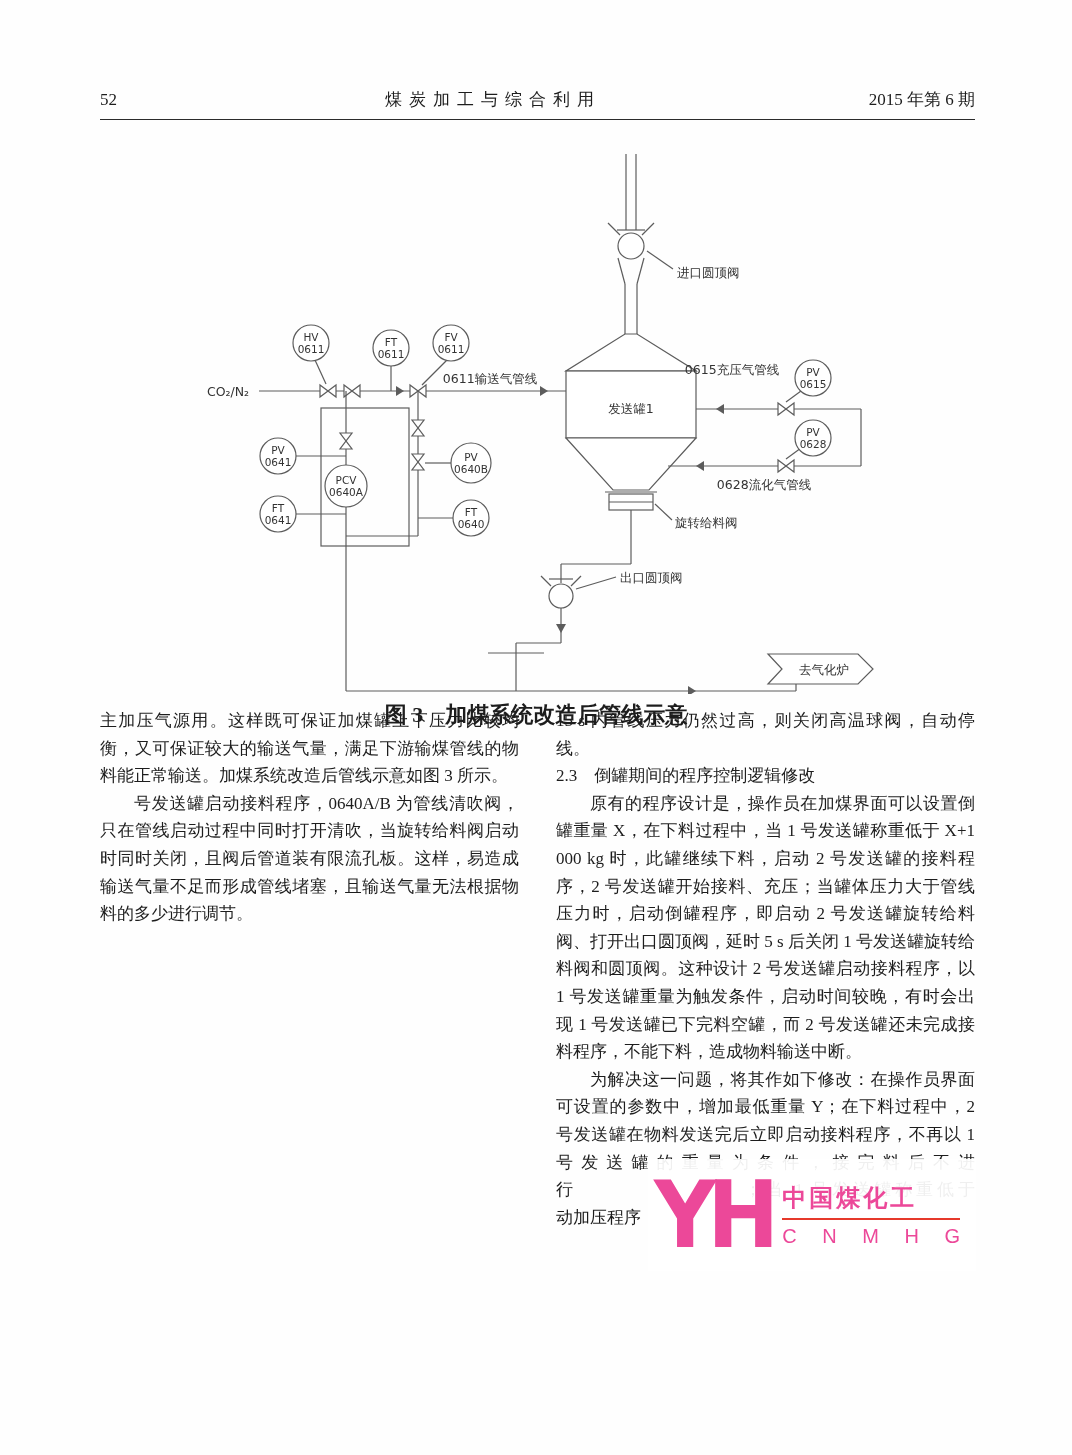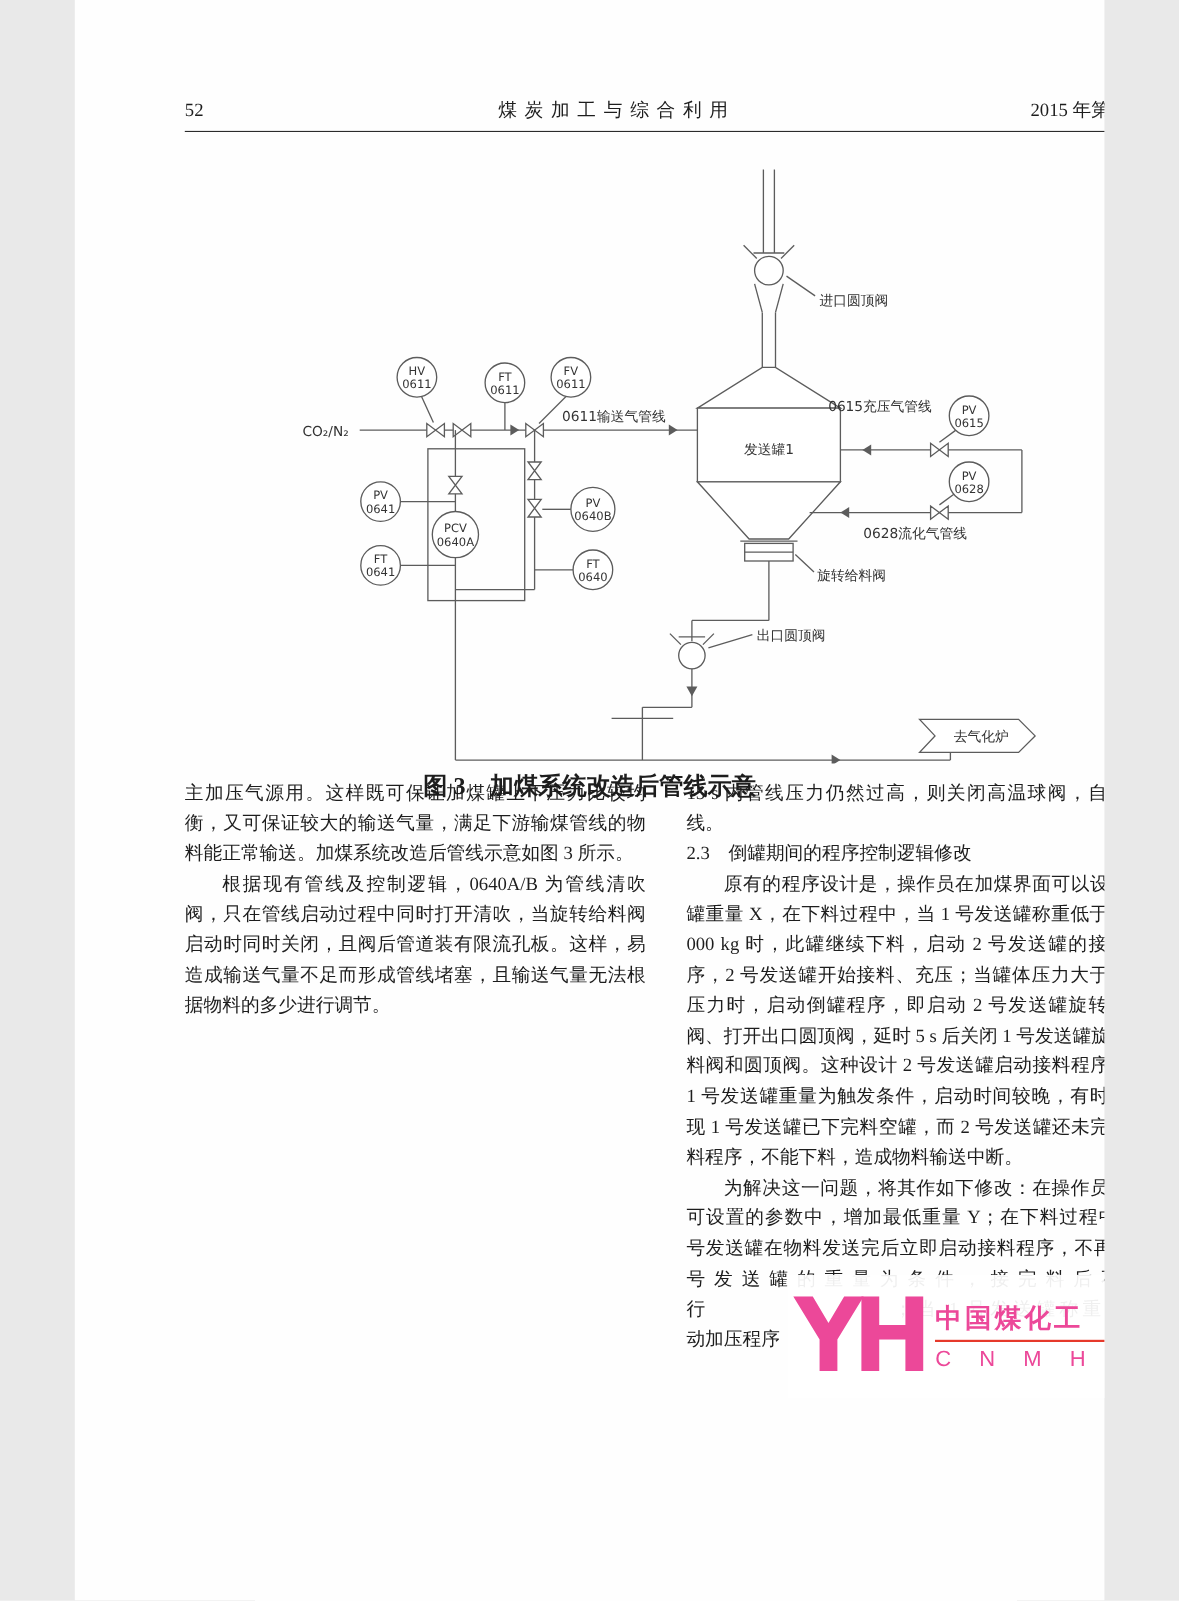--- a/index.html
+++ b/index.html
@@ -1,17 +1,17 @@
 <!DOCTYPE html>
 <html><head>
 <meta charset="utf-8">
 <style>
   *{margin:0;padding:0;box-sizing:border-box}
   html,body{background:#e9e9e9}
-  .page{position:relative;width:936px;height:1455px;margin:0 auto;background:#fefefe;
+  .page{position:relative;width:1072px;height:1455px;margin:0 auto;background:#fefefe;
         font-family:"Liberation Serif",serif;color:#1d1d1d;overflow:hidden}
   
   .header{position:absolute;top:88px;left:100px;width:875px;display:flex;
           justify-content:space-between;align-items:baseline;font-size:17px}
   .header .jt{letter-spacing:7px}
   .rule{position:absolute;top:119px;left:100px;width:875px;border-top:1.6px solid #2b2b2b}
   
   .diagram{position:absolute;top:146px;left:96px;width:880px;height:548px}
   .pline{stroke:#5c5c5c;stroke-width:1.2;fill:none}
   .psym{stroke:#5c5c5c;stroke-width:1.2;fill:#fff}
@@ -213,21 +213,21 @@
         <text class="itxt" x="717" y="302">0628</text>
       </g>
     </svg>
   </div>
 
   <div class="caption">图 3　加煤系统改造后管线示意</div>
 
   <div class="columns">
     <div class="col">
       <p class="noindent">主加压气源用。这样既可保证加煤罐上下压力比较均衡，又可保证较大的输送气量，满足下游输煤管线的物料能正常输送。加煤系统改造后管线示意如图 3 所示。</p>
-      <p>根据现有管线及控制逻辑，0640A/B 为管线清吹阀，只在管线启动过程中同时打开清吹，当旋转给料阀启动时同时关闭，且阀后管道装有限流孔板。这样，易造成输送气量不足而形成管线堵塞，且输送气量无法根据物料的多少进行调节。</p>
+      <p>号发送罐启动接料程序，0640A/B 为管线清吹阀，只在管线启动过程中同时打开清吹，当旋转给料阀启动时同时关闭，且阀后管道装有限流孔板。这样，易造成输送气量不足而形成管线堵塞，且输送气量无法根据物料的多少进行调节。</p>
     </div>
     <div class="col">
       <p class="noindent">15 s 内管线压力仍然过高，则关闭高温球阀，自动停线。</p>
       <h3>2.3　倒罐期间的程序控制逻辑修改</h3>
       <p>原有的程序设计是，操作员在加煤界面可以设置倒罐重量 X，在下料过程中，当 1 号发送罐称重低于 X+1 000 kg 时，此罐继续下料，启动 2 号发送罐的接料程序，2 号发送罐开始接料、充压；当罐体压力大于管线压力时，启动倒罐程序，即启动 2 号发送罐旋转给料阀、打开出口圆顶阀，延时 5 s 后关闭 1 号发送罐旋转给料阀和圆顶阀。这种设计 2 号发送罐启动接料程序，以 1 号发送罐重量为触发条件，启动时间较晚，有时会出现 1 号发送罐已下完料空罐，而 2 号发送罐还未完成接料程序，不能下料，造成物料输送中断。</p>
       <p>为解决这一问题，将其作如下修改：在操作员界面可设置的参数中，增加最低重量 Y；在下料过程中，2 号发送罐在物料发送完后立即启动接料程序，不再以 1 号发送罐的重量为条件，接完料后不进行　　　　　　　　；当 1 号发送罐称重低于　　　　　　　　　动加压程序</p>
     </div>
   </div>
 
   <div class="watermark">

